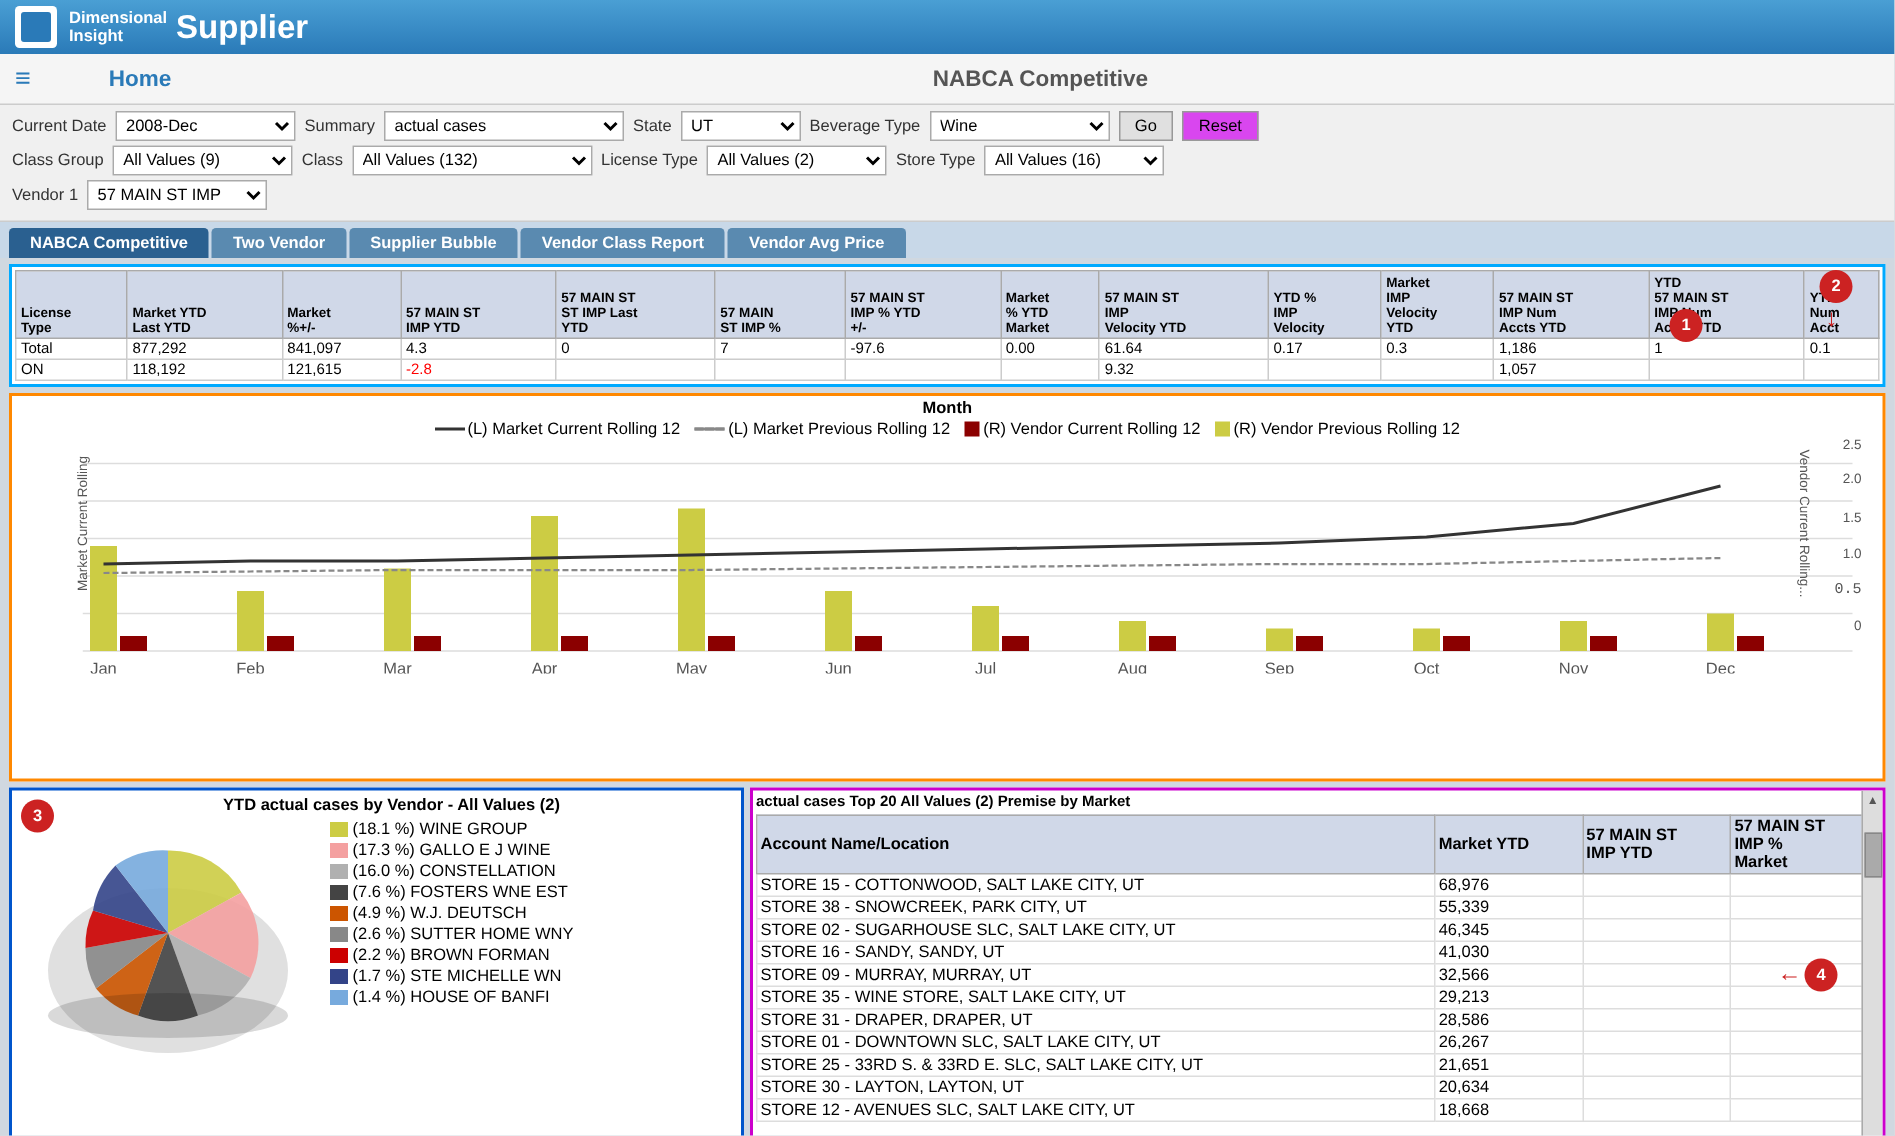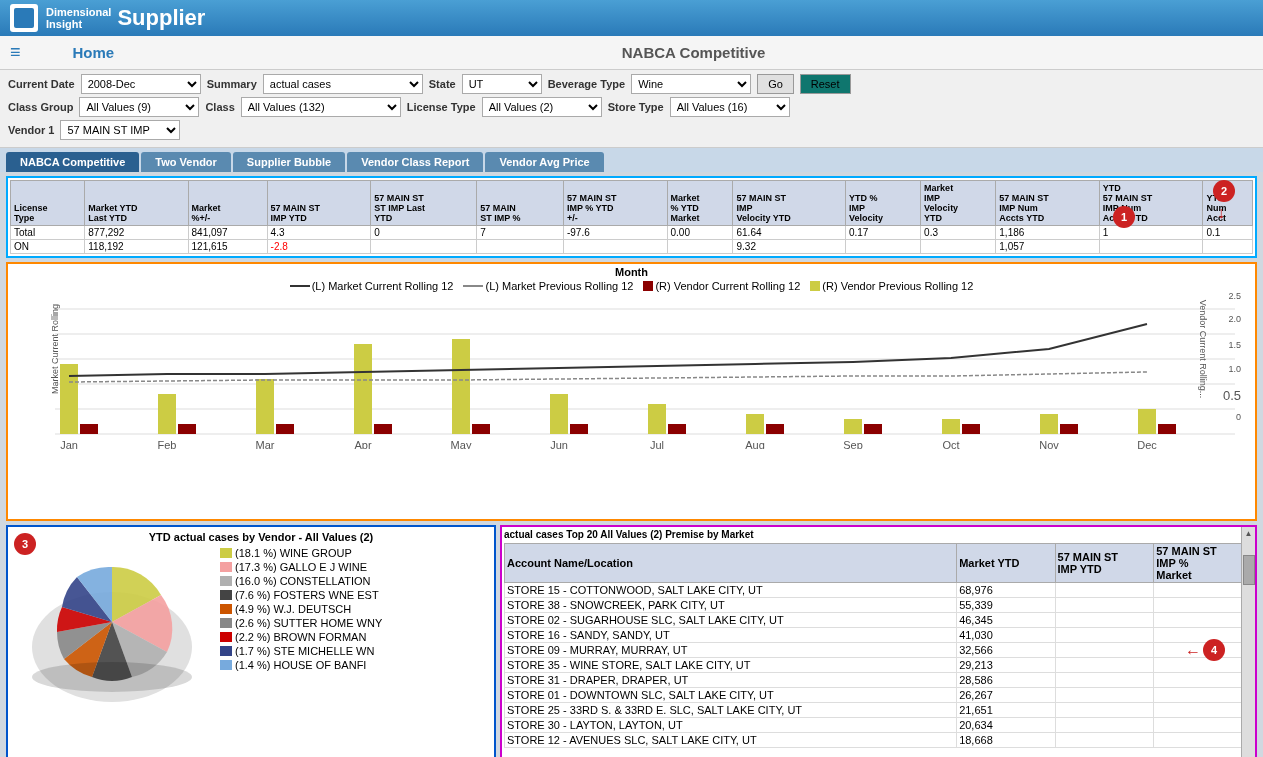--- a/index.html
+++ b/index.html
@@ -44,38 +44,38 @@
       background: #f0f0f0;
       padding: 4px 8px;
       border-bottom: 1px solid #ccc;
     }
     .filter-row {
       display: flex;
       align-items: center;
       margin-bottom: 3px;
       gap: 6px;
     }
-    .filter-label { font-weight: bold; color: #333; white-space: nowrap; }
+    .filter-label { font-weight: normal; color: #333; white-space: nowrap; }
     .filter-select {
       border: 1px solid #aaa;
       background: white;
       padding: 1px 2px;
       height: 20px;
       min-width: 120px;
     }
     .filter-select-wide { min-width: 160px; }
     .btn-go {
       background: #e0e0e0;
       border: 1px solid #999;
       padding: 2px 10px;
       cursor: pointer;
       height: 20px;
     }
     .btn-reset {
-      background: #0f766e;
+      background: #d946ef;
       border: 1px solid #999;
       padding: 2px 10px;
       cursor: pointer;
       height: 20px;
     }
 
     
     .tabs-bar {
       background: #c8d8e8;
       display: flex;
@@ -458,21 +458,21 @@
       <text x="1092" y="155" font-size="9" fill="#555" text-anchor="middle">Dec</text>
     </svg>
 
     <div style="position:absolute;left:2px;top:80px;transform:rotate(-90deg);transform-origin:center;font-size:9px;color:#555;white-space:nowrap;">Market Current Rolling</div>
     <div style="position:absolute;right:2px;top:80px;transform:rotate(90deg);transform-origin:center;font-size:9px;color:#555;white-space:nowrap;">Vendor Current Rolling...</div>
 
     <div style="position:absolute;right:14px;top:27px;font-size:9px;color:#555;">2.5</div>
     <div style="position:absolute;right:14px;top:50px;font-size:9px;color:#555;">2.0</div>
     <div style="position:absolute;right:14px;top:76px;font-size:9px;color:#555;">1.5</div>
     <div style="position:absolute;right:14px;top:100px;font-size:9px;color:#555;">1.0</div>
-    <div style="position:absolute;right:14px;top:124px;font-size:13px;color:#555;">0.5</div>
+    <div style="position:absolute;right:14px;top:124px;font-size:10px;color:#555;font-family:Liberation Mono, monospace;">0.5</div>
     <div style="position:absolute;right:14px;top:148px;font-size:9px;color:#555;">0</div>
   </div>
 
   <div class="bottom-row">
 
     <div class="pie-section">
       <div class="annotation-circle" style="position:absolute;left:6px;top:6px;">3</div>
       <div style="text-align:center;font-weight:bold;font-size:11px;margin-bottom:4px;margin-left:20px;">YTD actual cases  by Vendor - All Values (2)</div>
       <div class="pie-content">
 

